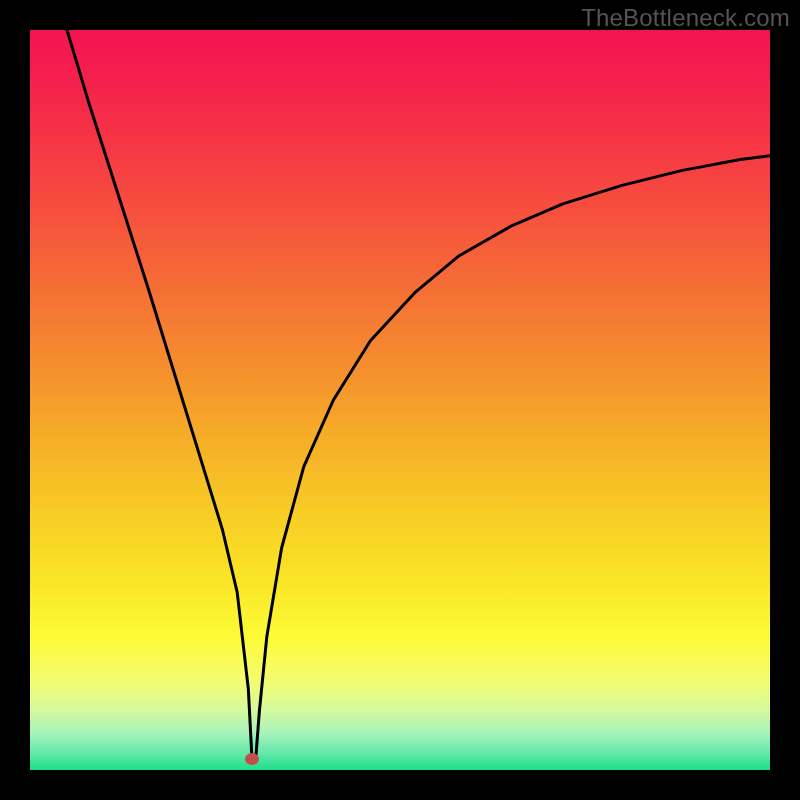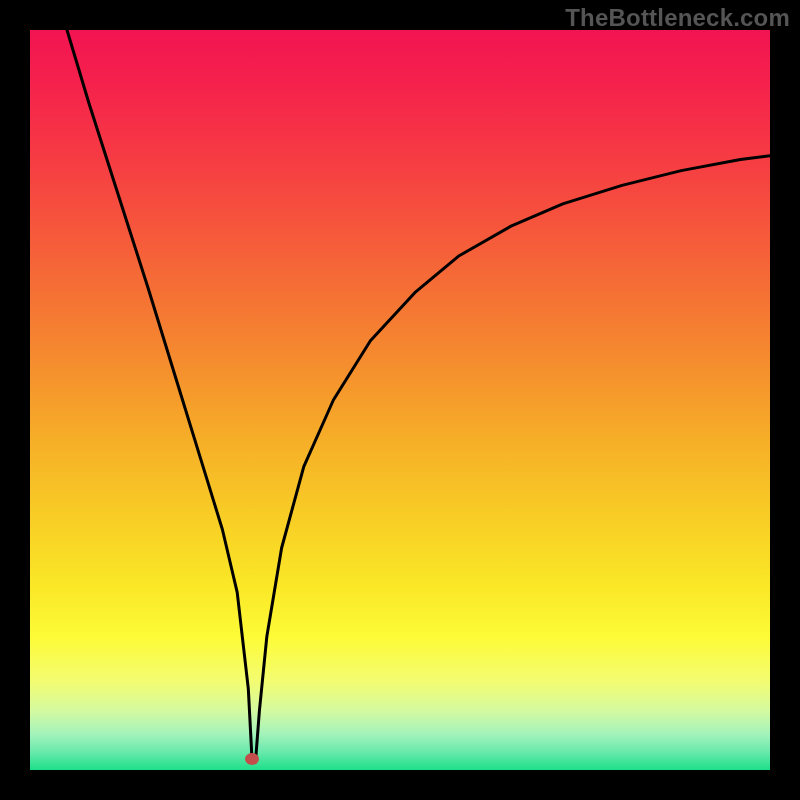--- a/index.html
+++ b/index.html
@@ -23,21 +23,21 @@
     top: 30px;
     width: 740px;
     height: 740px;
   }
   .watermark {
     position: absolute;
     top: 4px;
     right: 10px;
     color: #555;
     font-size: 24px;
-    font-weight: 700;
+    font-weight: 400;
     letter-spacing: 0.2px;
     user-select: none;
   }
 </style>
 </head>
 <body>
 
 <div class="frame">
 
   <div class="plot-area">

